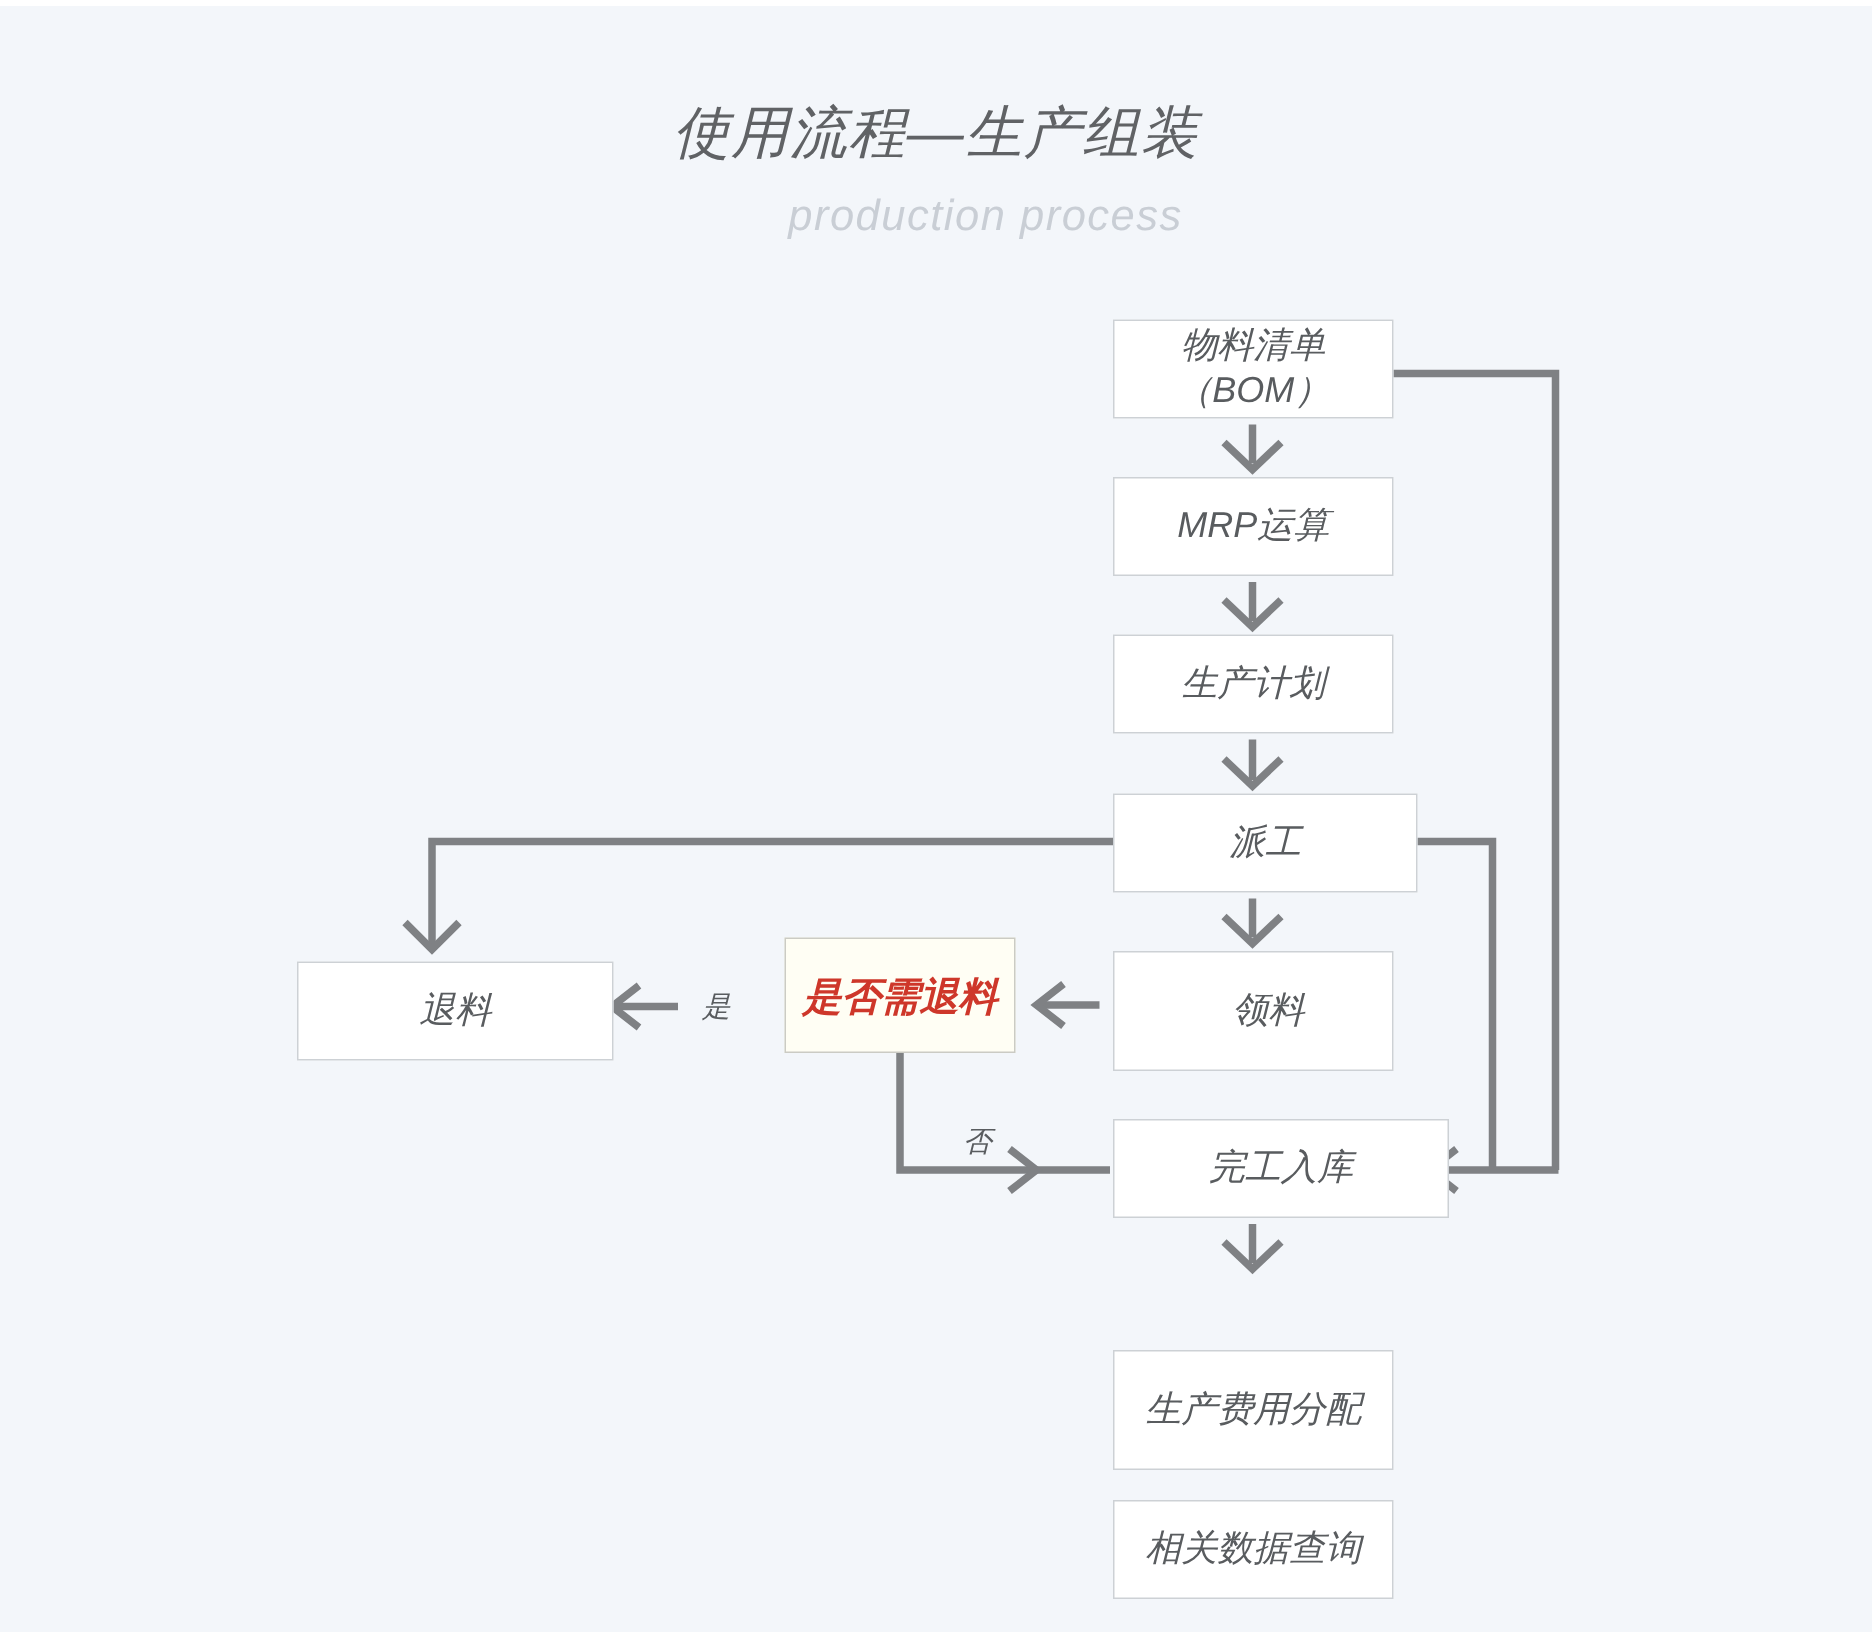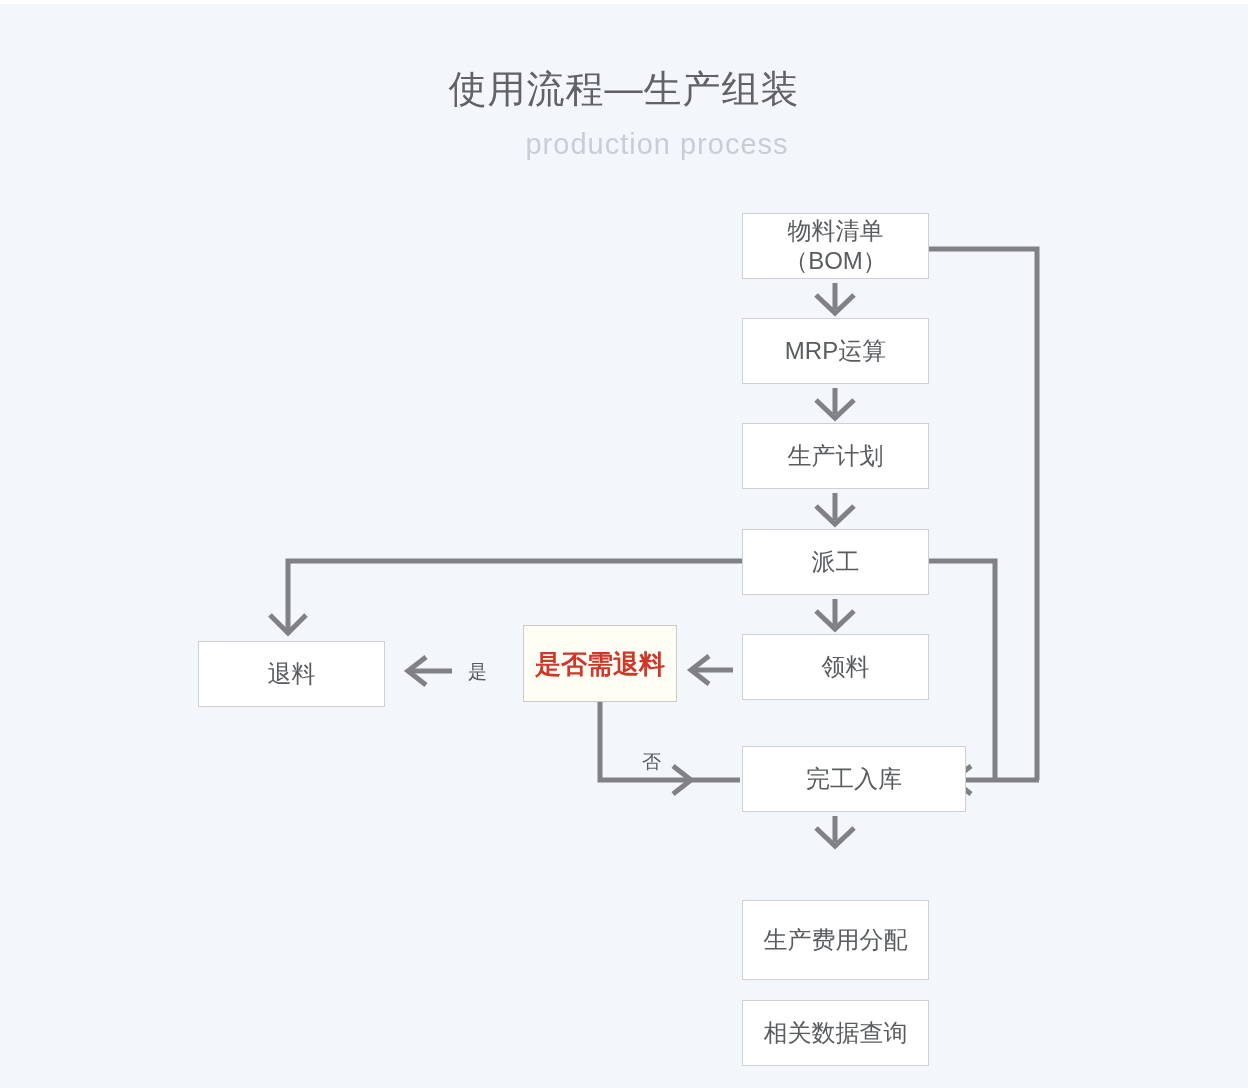--- a/index.html
+++ b/index.html
@@ -4,20 +4,21 @@
 <style>
   html,body{margin:0;padding:0;}
   body{
     width:1248px;height:1092px;position:relative;background:#ffffff;
     font-family:"Liberation Sans","DejaVu Sans",sans-serif;
     overflow:hidden;
   }
   .canvas{
     position:absolute;left:0;top:4px;width:1248px;height:1084px;
     background:#F3F6FA;
+    font-style:italic;
   }
   .title{
     position:absolute;left:0;top:60px;width:1248px;text-align:center;
     font-size:38px;line-height:50px;color:#606265;font-weight:400;
     letter-spacing:1px;
   }
   .subtitle{
     position:absolute;left:0;top:120px;width:1248px;text-align:center;
     font-size:29px;line-height:40px;color:#C9CED5;font-weight:400;
     letter-spacing:1px;
@@ -31,26 +32,26 @@
     text-align:center;color:#595C5F;font-size:24px;line-height:30px;
     white-space:pre-line;
   }
   .node.decision{
     background:#FFFEF4;border:1px solid #CBCBC4;
     color:#CE372A;font-weight:bold;font-size:26px;
   }
   .n-bom     {left:742px;top:209px;width:187px;height:66px;}
   .n-mrp     {left:742px;top:314px;width:187px;height:66px;}
   .n-plan    {left:742px;top:419px;width:187px;height:66px;align-items:center;}
-  .n-dispatch{left:742px;top:525px;width:187px;height:66px;}
-  .n-pick    {left:742px;top:630px;width:187px;height:66px;padding-left:20px;}
+  .n-dispatch{left:742px;top:525px;width:203px;height:66px;}
+  .n-pick    {left:742px;top:630px;width:187px;height:80px;padding-left:20px;}
   .n-finish  {left:742px;top:742px;width:224px;height:66px;}
   .n-cost    {left:742px;top:896px;width:187px;height:80px;}
   .n-query   {left:742px;top:952px;width:187px;height:66px;margin-top:44px;}
-  .n-return  {left:198px;top:637px;width:187px;height:66px;}
+  .n-return  {left:198px;top:637px;width:211px;height:66px;}
   .n-decision{left:523px;top:621px;width:154px;height:77px;}
   .edge-label{
     position:absolute;font-size:19px;color:#595C5F;line-height:22px;
   }
   .lbl-yes{left:468px;top:657px;}
   .lbl-no {left:642px;top:747px;}
   svg{display:block;}
 </style>
 </head>
 <body>

